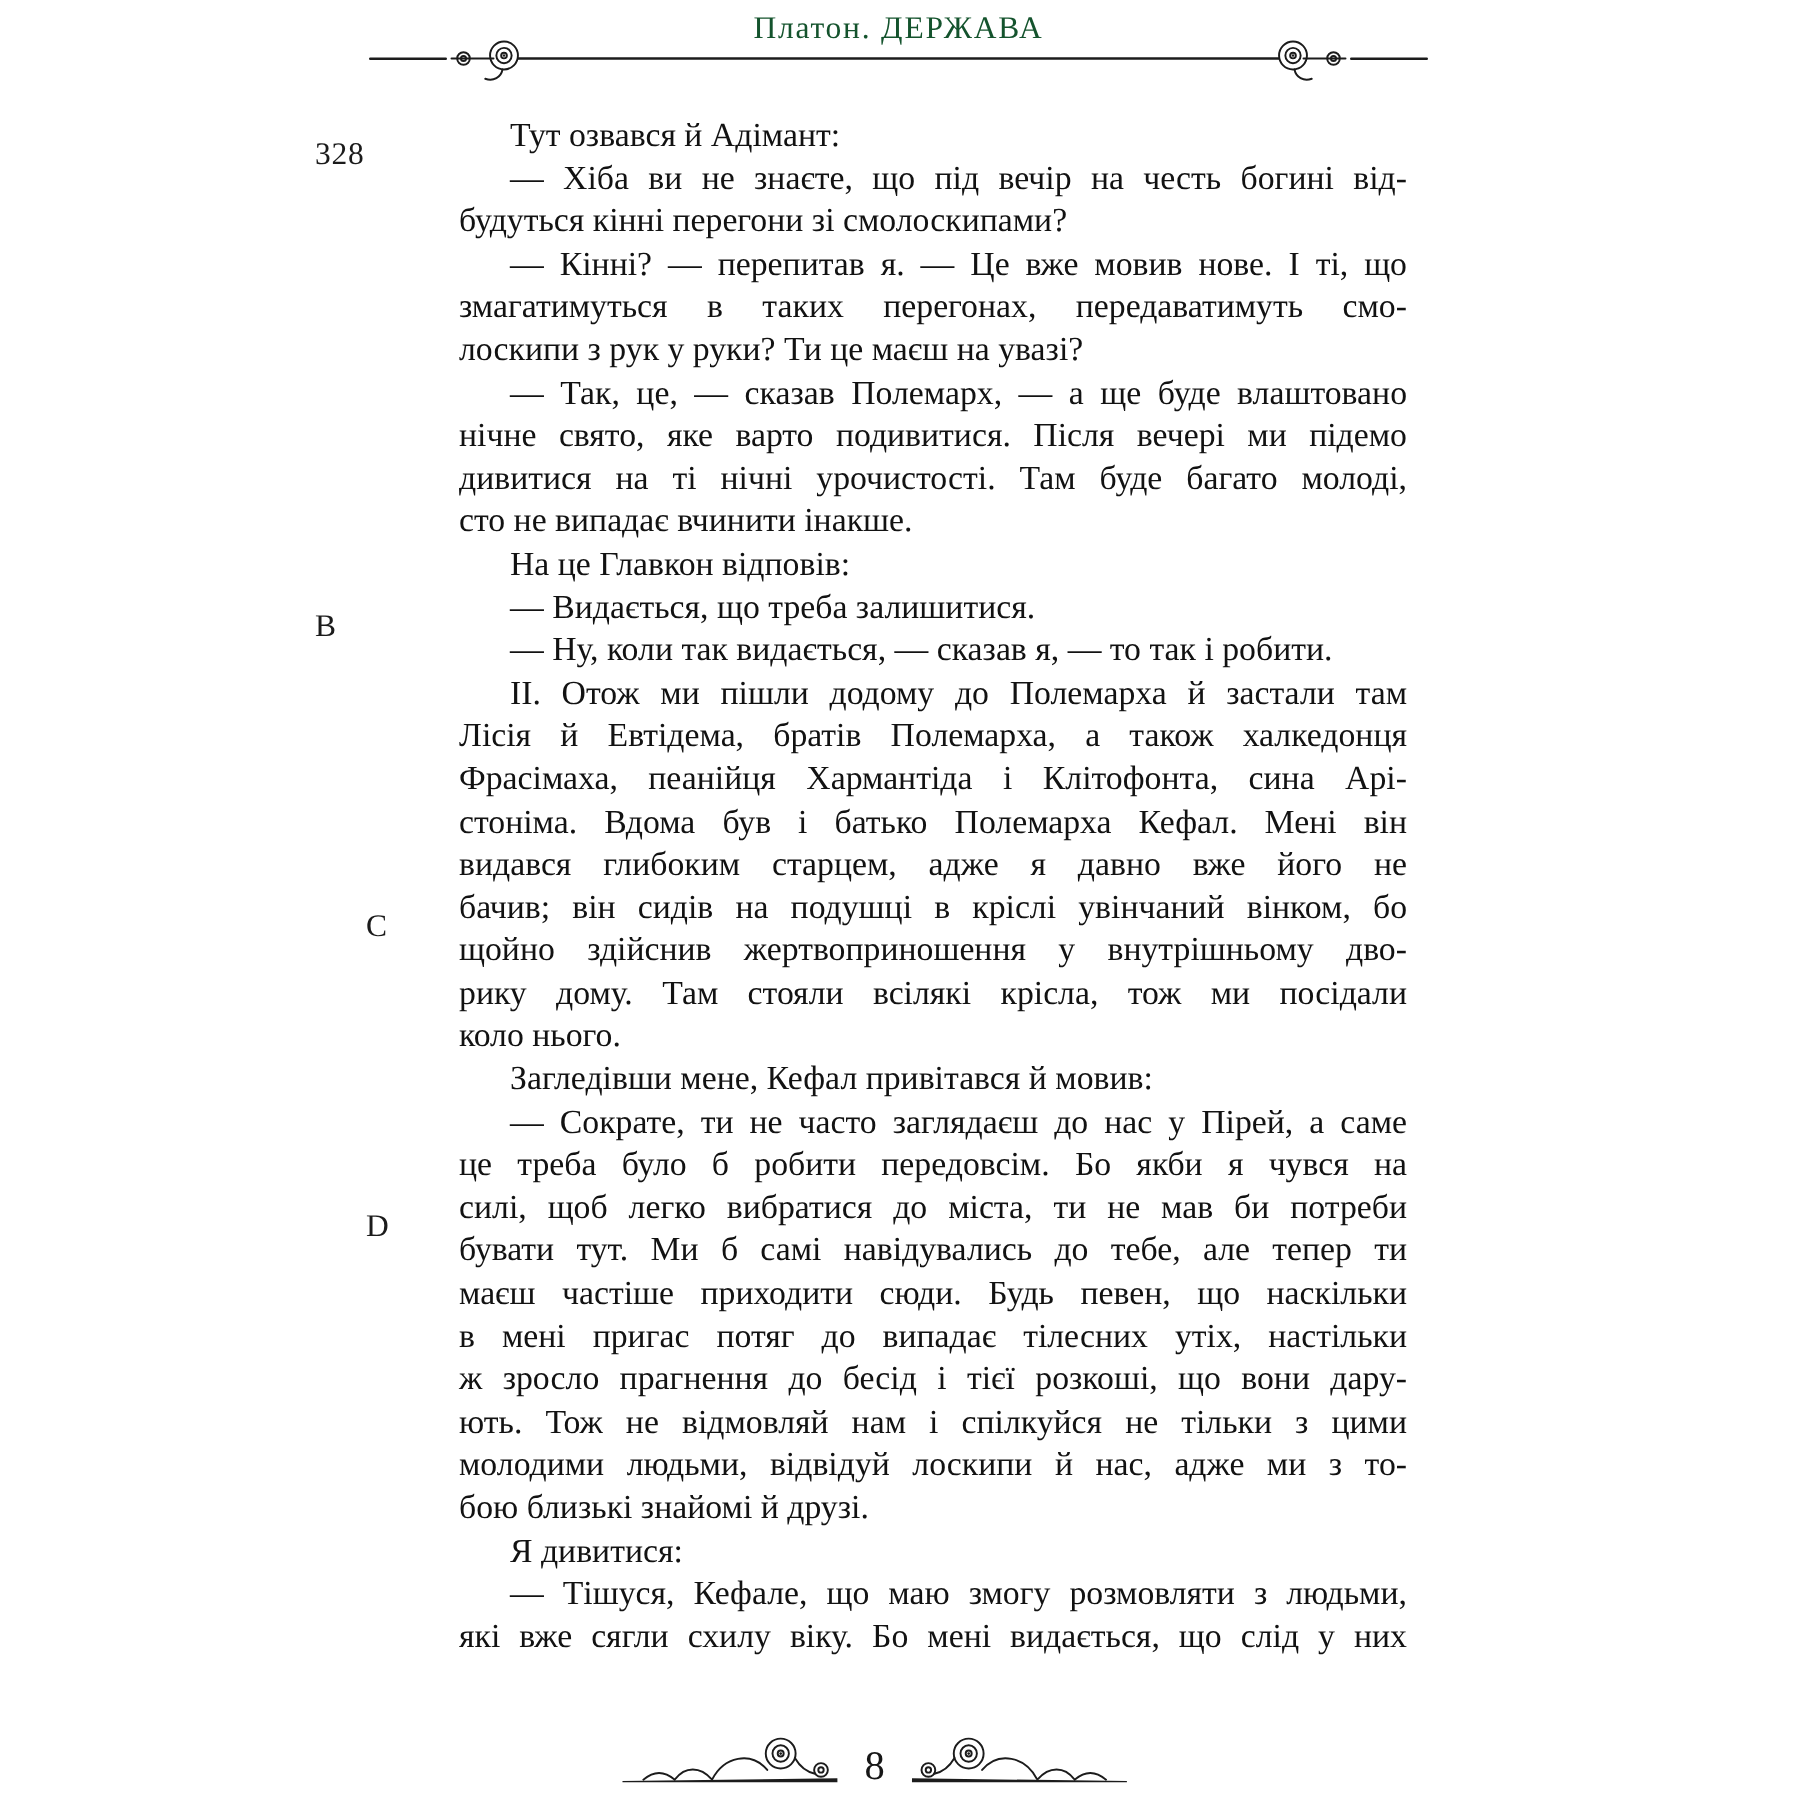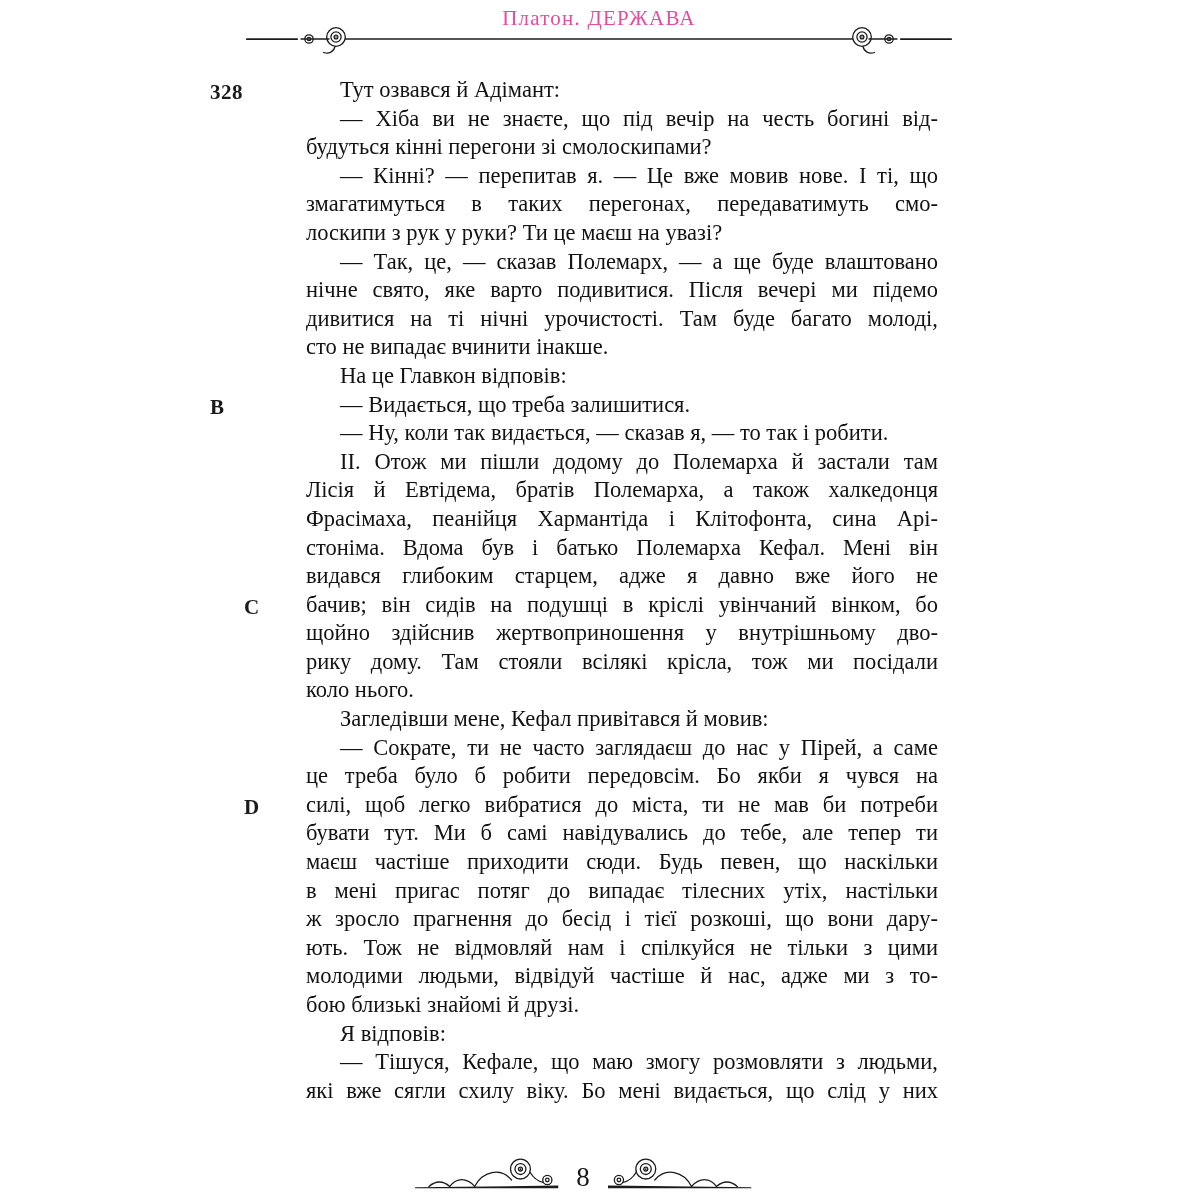--- a/index.html
+++ b/index.html
@@ -10,42 +10,41 @@
     font-family: "Liberation Serif", "DejaVu Serif", serif;
     color: #141414;
   }
   .page { position: relative; width: 1200px; height: 1200px; background: #ffffff; }
 
   
   .header-title {
     position: absolute; top: 6px; left: 243px; width: 712px;
     text-align: center;
     font-size: 21px; letter-spacing: 1.2px;
-    color: #ec4899;
+    color: #14532d;
   }
   .header-rule { position: absolute; left: 243px; top: 16px; }
 
   
   .text-block { position: absolute; left: 306px; top: 76px; width: 632px; }
   .ln {
     position: relative;
     height: 28.6px; line-height: 28.6px;
     font-size: 22.5px;
     text-align: justify; text-align-last: justify;
     white-space: normal;
     color: #121212;
   }
   .ln.ind { padding-left: 34px; }
   .ln.end { text-align-last: left; }
   .mlabel {
-    position: absolute; left: -62px; top: 2px; width: 54px;
+    position: absolute; left: -62px; top: 12px; width: 54px;
     text-align: left; text-align-last: left;
     font-size: 21px; letter-spacing: 0.5px; color: #1b1b1b;
     padding-left: 0;
-    font-weight: bold;
   }
   .ln.ind .mlabel { left: -96px; }
 
   
   .footer {
     position: absolute; left: 413px; top: 1153px; width: 340px; height: 42px;
     display: flex; align-items: flex-end; justify-content: center; gap: 14px;
   }
   .pagenum { font-size: 27px; line-height: 36px; color: #161616; }
 
@@ -100,23 +99,23 @@
       <div class="ln end">коло нього.</div>
       <div class="ln ind end">Загледівши мене, Кефал привітався й мовив:</div>
       <div class="ln ind">— Сократе, ти не часто заглядаєш до нас у Пірей, а саме</div>
       <div class="ln">це треба було б робити передовсім. Бо якби я чувся на</div>
       <div class="ln"><span class="mlabel">D</span>силі, щоб легко вибратися до міста, ти не мав би потреби</div>
       <div class="ln">бувати тут. Ми б самі навідувались до тебе, але тепер ти</div>
       <div class="ln">маєш частіше приходити сюди. Будь певен, що наскільки</div>
       <div class="ln">в мені пригас потяг до випадає тілесних утіх, настільки</div>
       <div class="ln">ж зросло прагнення до бесід і тієї розкоші, що вони дару-</div>
       <div class="ln">ють. Тож не відмовляй нам і спілкуйся не тільки з цими</div>
-      <div class="ln">молодими людьми, відвідуй частіше й нас, адже ми з то-</div>
+      <div class="ln">молодими людьми, відвідуй лоскипи й нас, адже ми з то-</div>
       <div class="ln end">бою близькі знайомі й друзі.</div>
-      <div class="ln ind end">Я відповів:</div>
+      <div class="ln ind end">Я дивитися:</div>
       <div class="ln ind">— Тішуся, Кефале, що маю змогу розмовляти з людьми,</div>
       <div class="ln">які вже сягли схилу віку. Бо мені видається, що слід у них</div>
     </div>
 
   <div class="footer">
     <svg width="150" height="40" viewBox="0 0 150 40">
       <g id="fo">
         <polygon class="f" points="2,32.4 146,30.6 146,33.2 2,33.2"></polygon>
         <path class="s" d="M16,31.5 C23,25.5 30,25.5 37,31.5 C44,22.5 54,22.5 62,31.5 C70,16 88,12 99,25"></path>
         <circle class="s" cx="108" cy="14" r="10"></circle>

